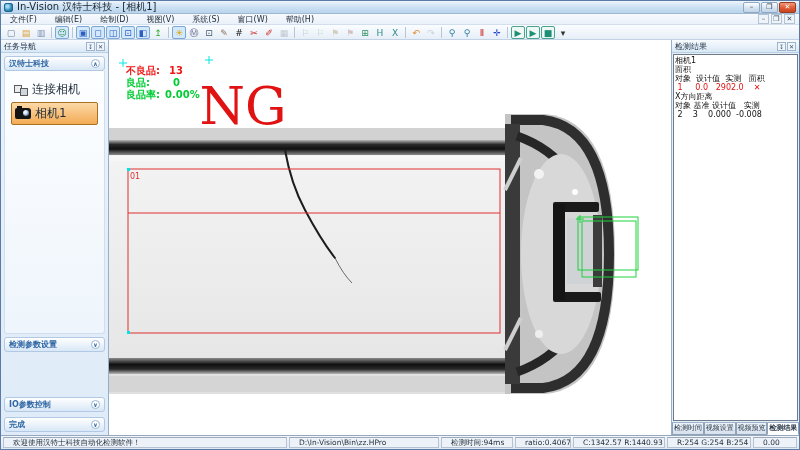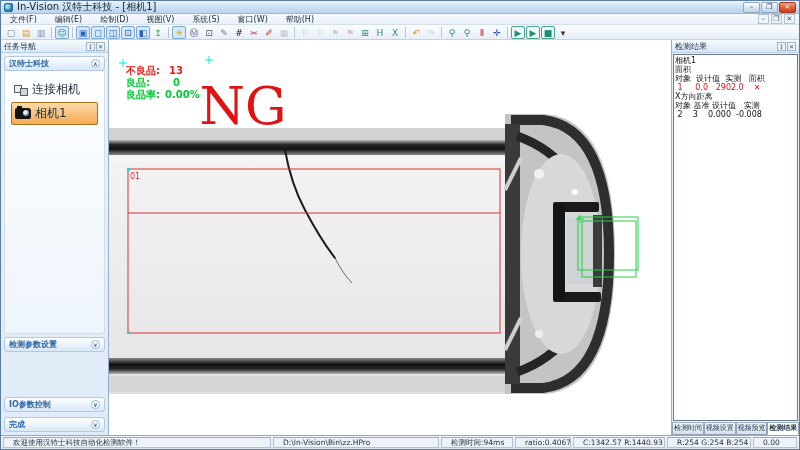--- a/index.html
+++ b/index.html
@@ -302,21 +302,21 @@
           <span class="rtab">检测时间</span>
           <span class="rtab">视频设置</span>
           <span class="rtab">视频预览</span>
           <span class="rtab active">检测结果</span>
         </div>
     </div>
   </div>
 
   <div class="statusbar">
     <div class="seg grow">欢迎使用汉特士科技自动化检测软件！</div>
-    <div class="seg" style="width:166px">D:\In-Vision\Bin\zz.HPro</div>
+    <div class="seg" style="width:150px">D:\In-Vision\Bin\zz.HPro</div>
     <div class="seg" style="width:72px">检测时间:94ms</div>
     <div class="seg" style="width:56px">ratio:0.4067</div>
     <div class="seg" style="width:92px">C:1342.57 R:1440.93</div>
     <div class="seg" style="width:84px">R:254 G:254 B:254</div>
     <div class="seg" style="width:44px">0.00</div>
   </div>
 
 </div>
 
 </body></html>

